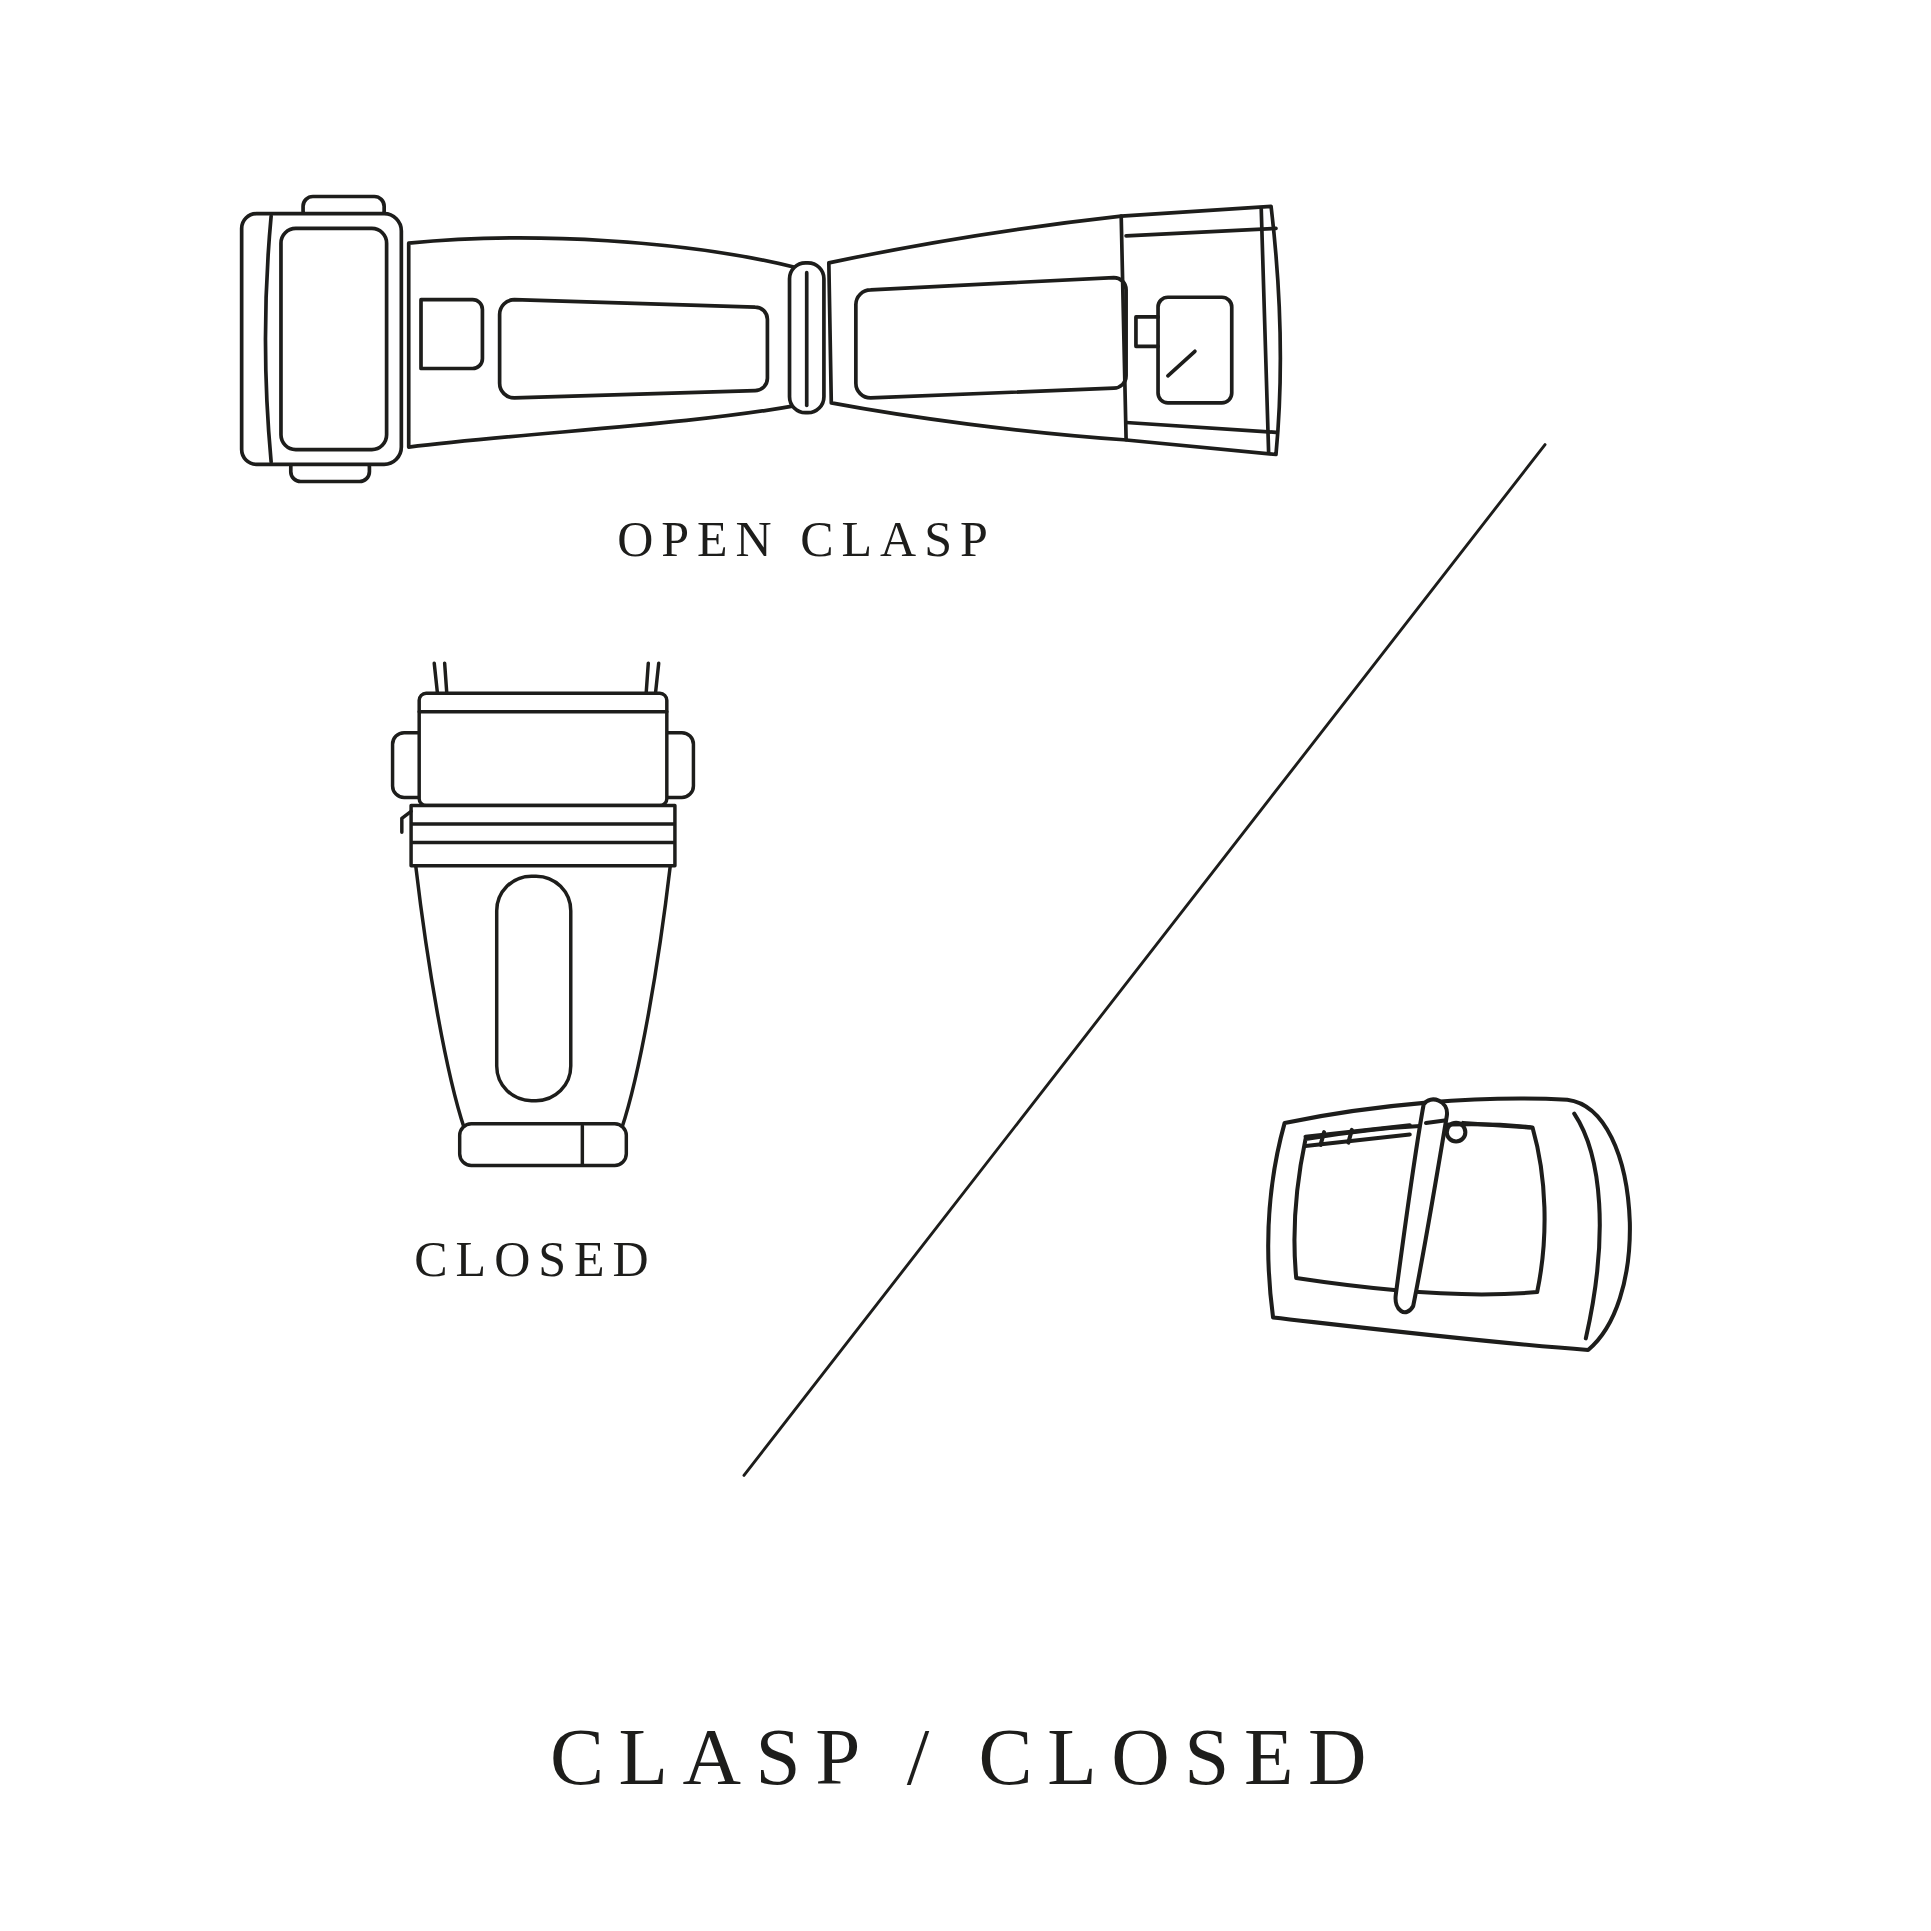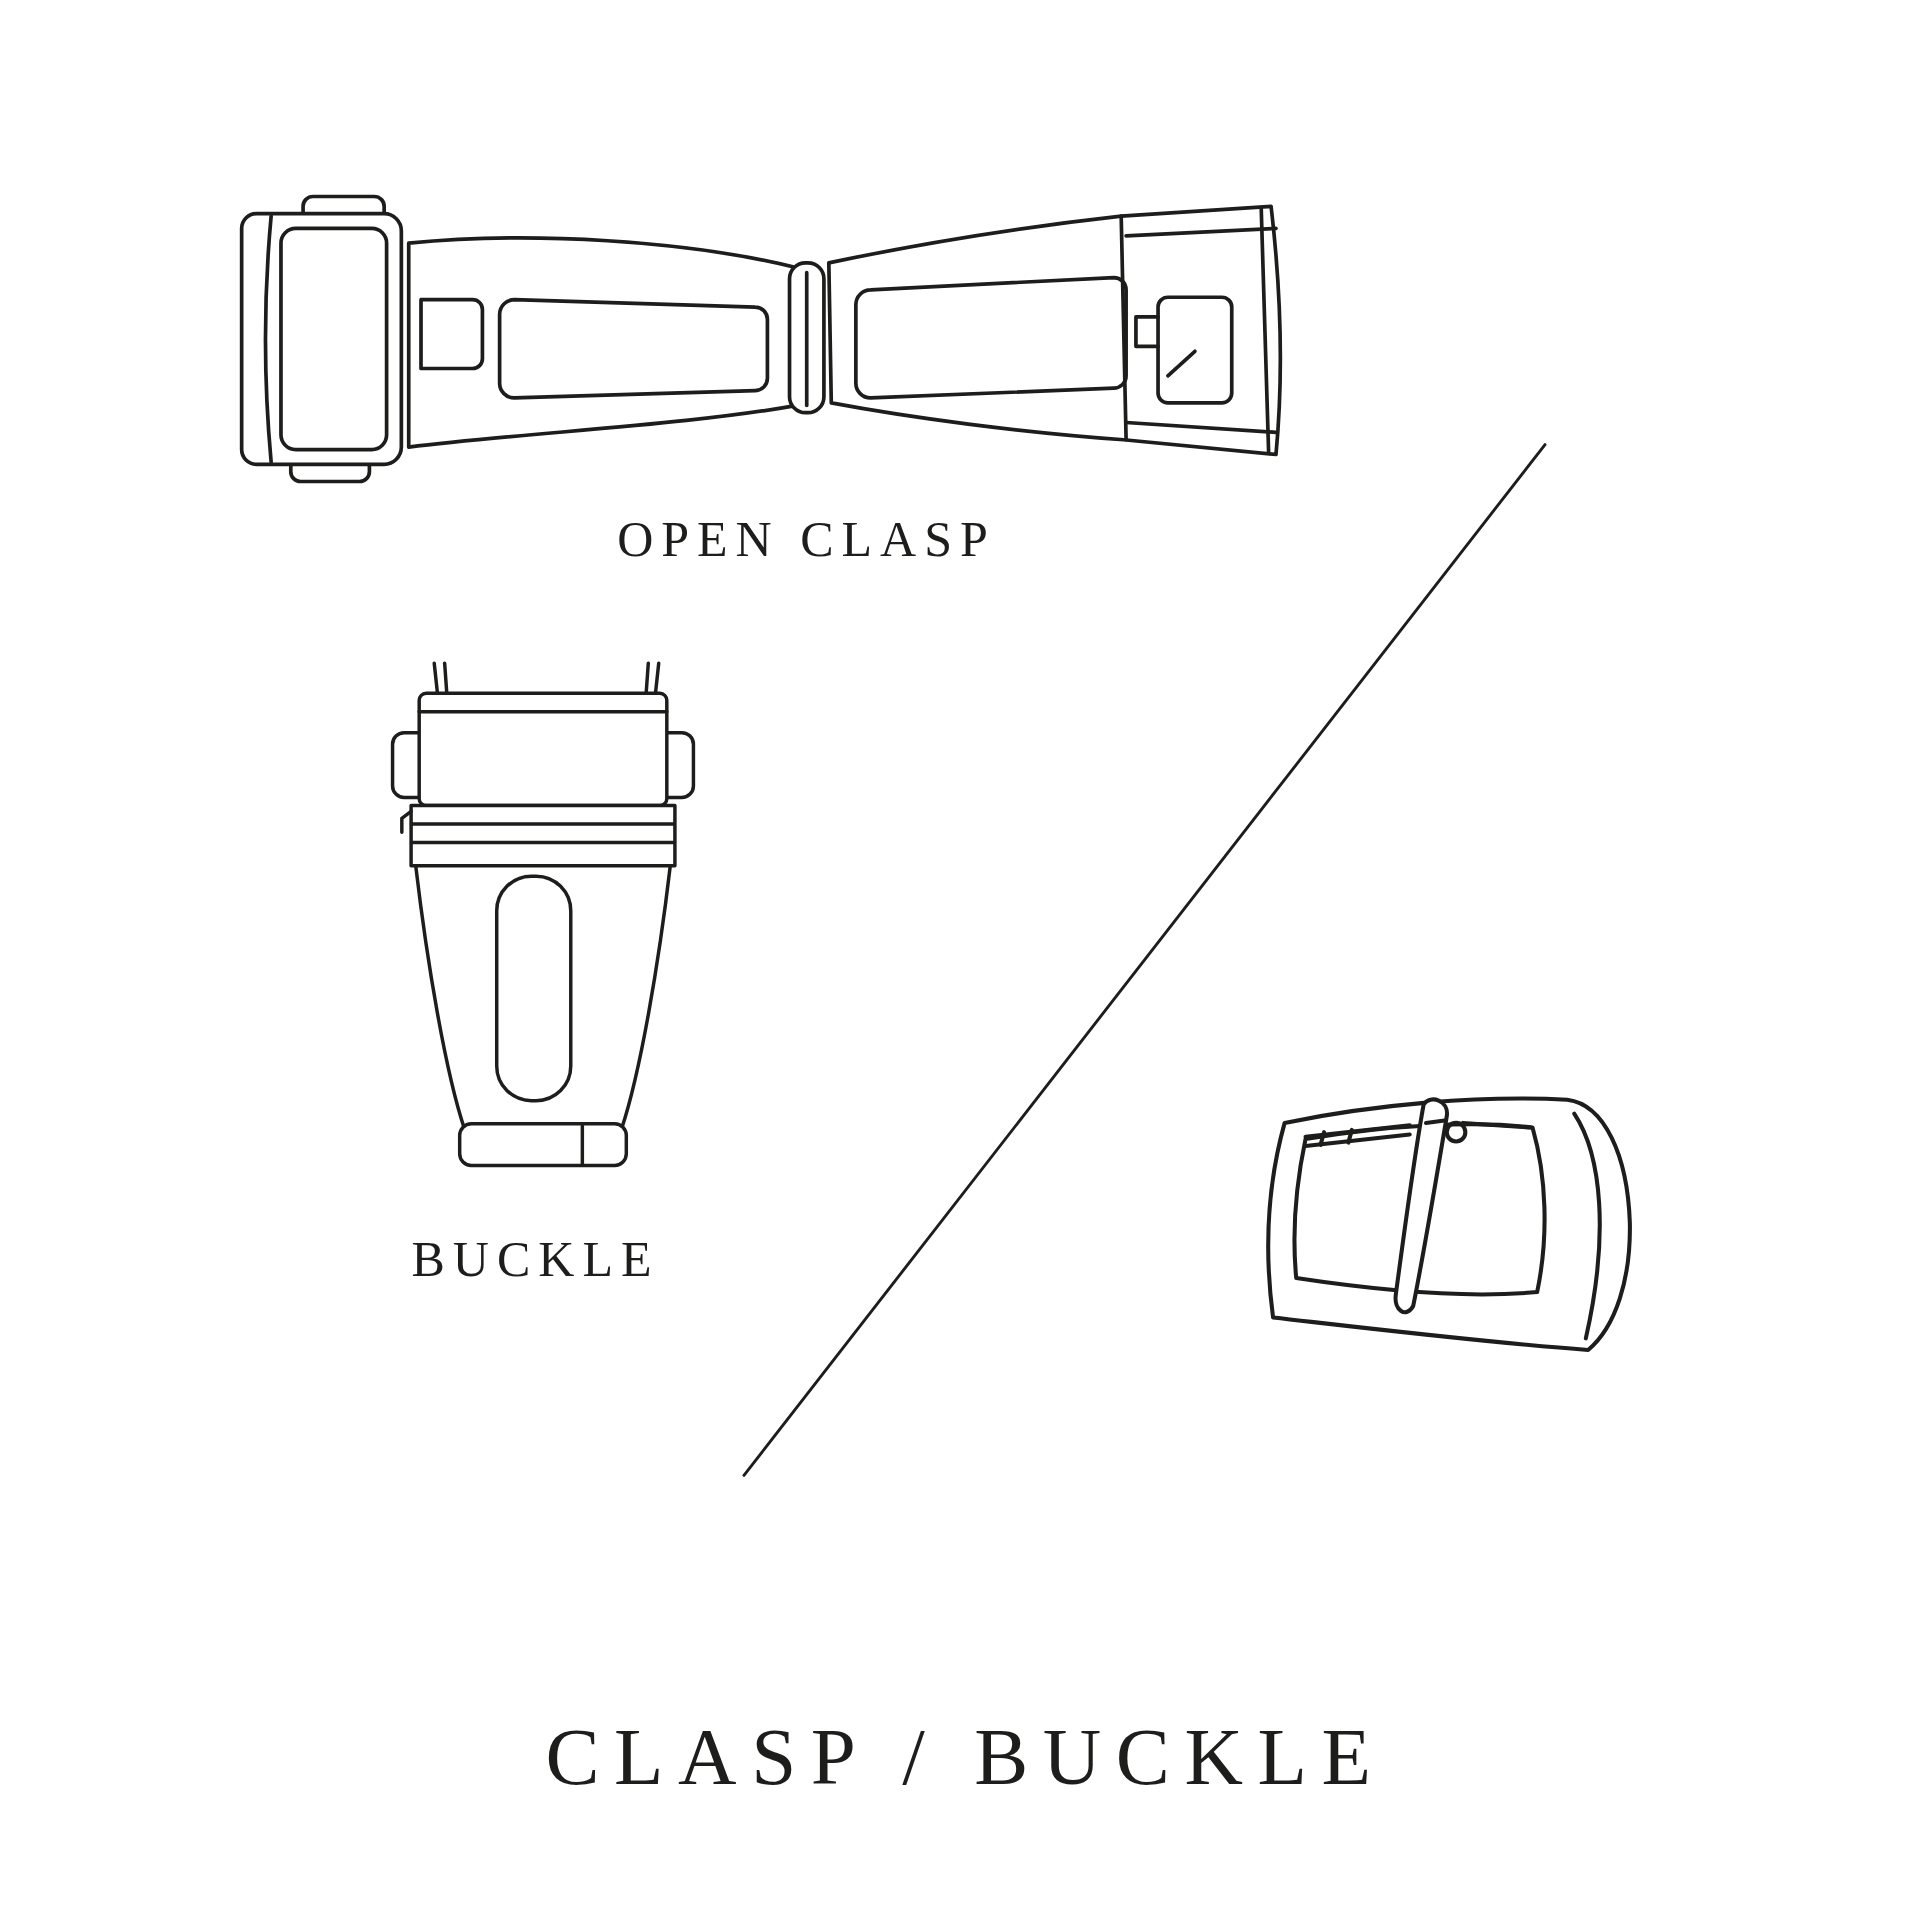--- a/index.html
+++ b/index.html
@@ -117,21 +117,21 @@
 
         <path d="M30,187 C40,272 56,366 72,414 L208,414 C224,366 240,272 250,187 Z"></path>
 
         <rect x="100" y="196" width="64" height="194" rx="30" fill="none"></rect>
 
         <rect x="68" y="410" width="144" height="36" rx="10"></rect>
         <path d="M174,412 v32" fill="none"></path>
       </g>
     </svg>
   </div>
-  <div class="caption cap-closed">BUCKLE</div>
+  <div class="caption cap-closed">CLOSED</div>
 
   <div class="fig fig-divider">
     <svg viewBox="0 0 850 1090">
       <line x1="840" y1="12" x2="10" y2="1080" stroke="currentColor" stroke-width="3" stroke-linecap="round"></line>
     </svg>
   </div>
 
   <div class="fig fig-buckle">
     <svg viewBox="0 0 360 300">
       <g stroke="currentColor" fill="#ffffff" stroke-width="3.5" stroke-linejoin="round" stroke-linecap="round">
@@ -149,16 +149,16 @@
         <path d="M100,48 l-3,11" fill="none"></path>
 
         <circle cx="190" cy="50" r="8" fill="none"></circle>
 
         <path d="M162,26 C154,70 146,130 138,190 C136,204 147,211 153,200 C163,150 173,90 182,36 C184,23 168,17 162,26 Z"></path>
         <path d="M164,42 L180,40" fill="none"></path>
       </g>
     </svg>
   </div>
 
-  <div class="title">CLASP / BUCKLE</div>
+  <div class="title">CLASP / CLOSED</div>
 
 </div>
 
 
 </body></html>

